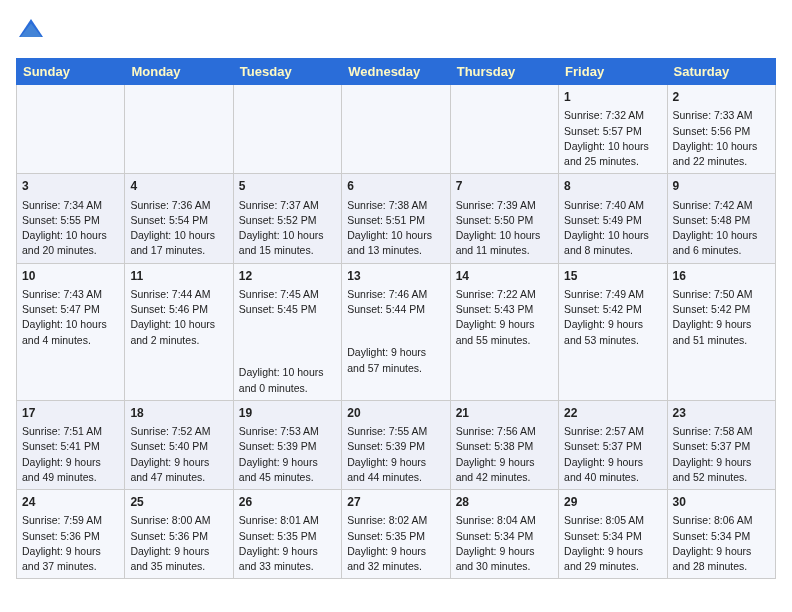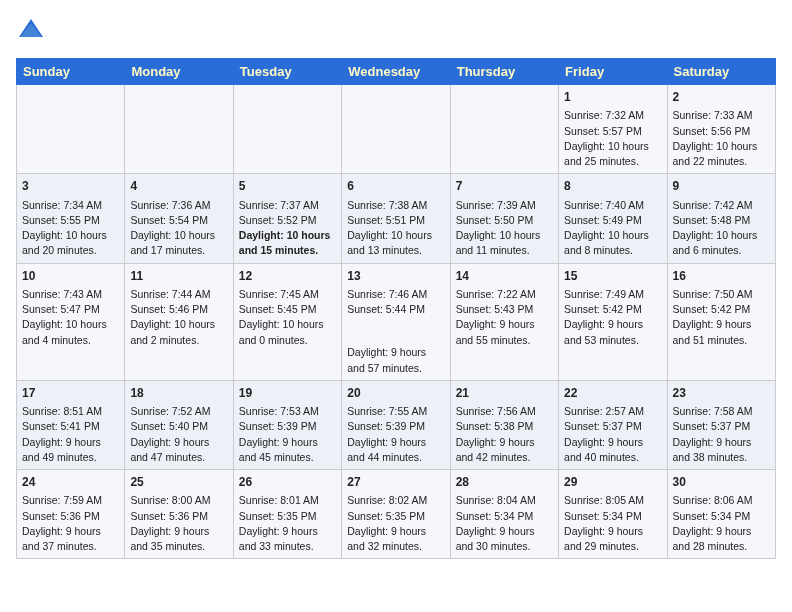--- a/index.html
+++ b/index.html
@@ -141,21 +141,21 @@
         <td>
           <span class="day-number">4</span>
           <span style="display: block;">Sunrise: 7:36 AM</span>
           <span style="display: block;">Sunset: 5:54 PM</span>
           <span style="display: block;">Daylight: 10 hours and 17 minutes.</span>
         </td>
         <td>
           <span class="day-number">5</span>
           <span style="display: block;">Sunrise: 7:37 AM</span>
           <span style="display: block;">Sunset: 5:52 PM</span>
-          <span style="display: block; font-weight: bold;">Daylight: 10 hours and 15 minutes.</span>
+          <span style="display: block;">Daylight: 10 hours and 15 minutes.</span>
         </td>
         <td>
           <span class="day-number">6</span>
           <span style="display: block;">Sunrise: 7:38 AM</span>
           <span style="display: block;">Sunset: 5:51 PM</span>
           <span style="display: block;">Daylight: 10 hours and 13 minutes.</span>
         </td>
         <td>
           <span class="day-number">7</span>
           <span style="display: block;">Sunrise: 7:39 AM</span>
@@ -185,21 +185,21 @@
         <td>
           <span class="day-number">11</span>
           <span style="display: block;">Sunrise: 7:44 AM</span>
           <span style="display: block;">Sunset: 5:46 PM</span>
           <span style="display: block;">Daylight: 10 hours and 2 minutes.</span>
         </td>
         <td>
           <span class="day-number">12</span>
           <span style="display: block;">Sunrise: 7:45 AM</span>
           <span style="display: block;">Sunset: 5:45 PM</span>
-          <span style="display: block;">Daylight: 10 hours and 0 minutes.</span>
+          <span style="display: block; margin-top: 48px;">Daylight: 10 hours and 0 minutes.</span>
         </td>
         <td>
           <span class="day-number">13</span>
           <span style="display: block;">Sunrise: 7:46 AM</span>
           <span style="display: block;">Sunset: 5:44 PM</span>
           <span style="display: block; margin-top: 28px;">Daylight: 9 hours and 57 minutes.</span>
         </td>
         <td>
           <span class="day-number">14</span>
           <span style="display: block;">Sunrise: 7:22 AM</span>
@@ -215,21 +215,21 @@
         <td>
           <span class="day-number">16</span>
           <span style="display: block;">Sunrise: 7:50 AM</span>
           <span style="display: block;">Sunset: 5:42 PM</span>
           <span style="display: block;">Daylight: 9 hours and 51 minutes.</span>
         </td>
       </tr>
       <tr>
         <td>
           <span class="day-number">17</span>
-          <span style="display: block;">Sunrise: 8:51 AM</span>
+          <span style="display: block;">Sunrise: 7:51 AM</span>
           <span style="display: block;">Sunset: 5:41 PM</span>
           <span style="display: block;">Daylight: 9 hours and 49 minutes.</span>
         </td>
         <td>
           <span class="day-number">18</span>
           <span style="display: block;">Sunrise: 7:52 AM</span>
           <span style="display: block;">Sunset: 5:40 PM</span>
           <span style="display: block;">Daylight: 9 hours and 47 minutes.</span>
         </td>
         <td>
@@ -253,21 +253,21 @@
         <td>
           <span class="day-number">22</span>
           <span style="display: block;">Sunrise: 2:57 AM</span>
           <span style="display: block;">Sunset: 5:37 PM</span>
           <span style="display: block;">Daylight: 9 hours and 40 minutes.</span>
         </td>
         <td>
           <span class="day-number">23</span>
           <span style="display: block;">Sunrise: 7:58 AM</span>
           <span style="display: block;">Sunset: 5:37 PM</span>
-          <span style="display: block;">Daylight: 9 hours and 38 minutes.</span>
+          <span style="display: block;">Daylight: 9 hours and 52 minutes.</span>
         </td>
       </tr>
       <tr>
         <td>
           <span class="day-number">24</span>
           <span style="display: block;">Sunrise: 7:59 AM</span>
           <span style="display: block;">Sunset: 5:36 PM</span>
           <span style="display: block;">Daylight: 9 hours and 37 minutes.</span>
         </td>
         <td>

